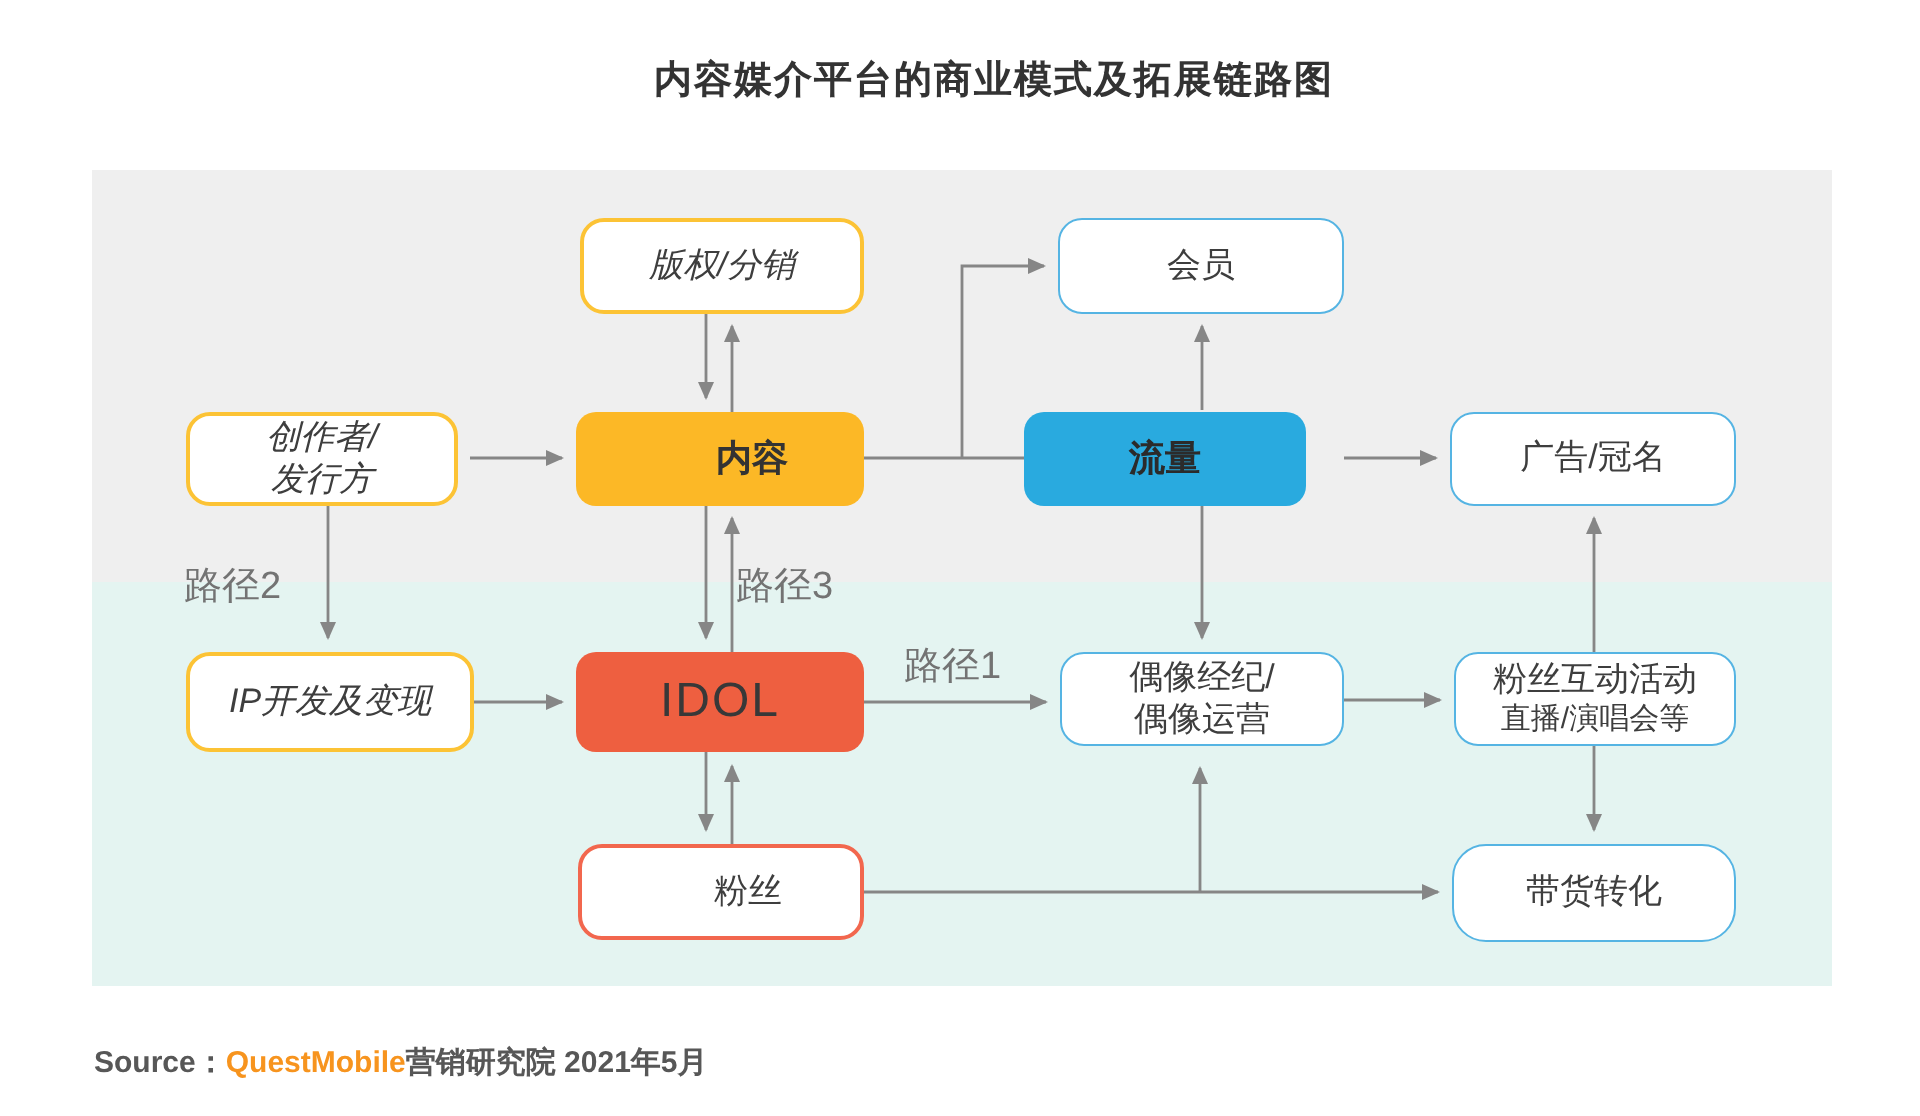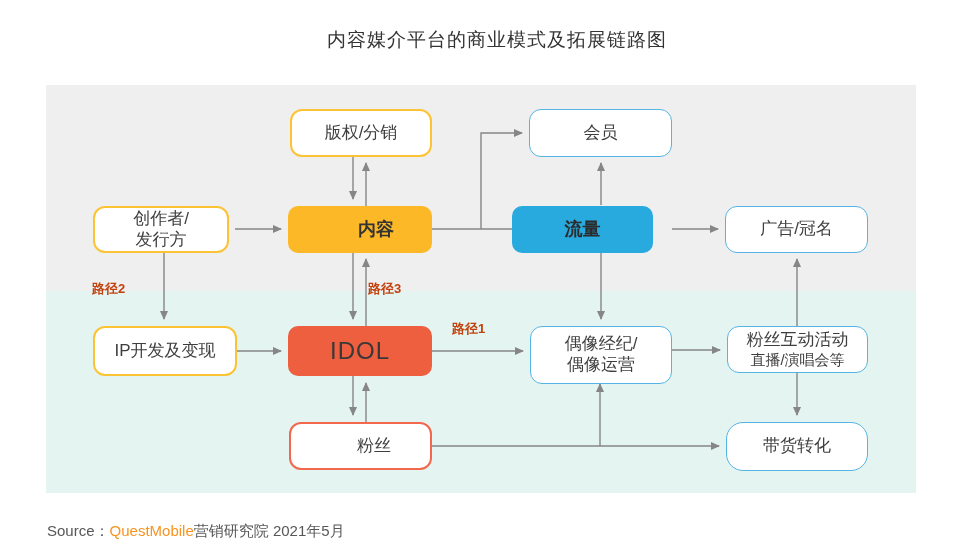--- a/index.html
+++ b/index.html
@@ -4,44 +4,44 @@
 <style>
   * { margin:0; padding:0; box-sizing:border-box; }
   html,body { background:#ffffff; }
   body { font-family:"Liberation Sans","DejaVu Sans",sans-serif; }
   #stage {
     position:relative; width:960px; height:558px; background:#ffffff;
     overflow:hidden;
   }
   .title {
     position:absolute; top:27px; left:0; width:960px; text-align:center;
-    font-size:19px; font-weight:normal; color:#333333; letter-spacing:1px;padding-left:34px;
+    font-size:19px; font-weight:bold; color:#333333; letter-spacing:1px;padding-left:34px;
   }
   .band { position:absolute; left:46px; width:870px; }
   .band.gray { top:85px; height:206px; background:#efefef; }
   .band.teal { top:291px; height:202px; background:#e4f4f1; }
   svg.wires { position:absolute; left:0; top:0; width:960px; height:558px; pointer-events:none; }
   .box {
     position:absolute; display:flex; flex-direction:column;
     align-items:center; justify-content:center;
     text-align:center; font-size:17px; color:#3e3e3e; line-height:1.22;
     background:#ffffff; border-radius:12px;
   }
-  .yellow-outline { border:2px solid #fcc335; }
+  .yellow-outline { border:2px solid #fcc335;font-style:italic; }
   .blue-outline   { border:1.5px solid #55b4e3;text-align:center; }
   .red-outline    { border:2px solid #f2674e;padding-left:27px; }
   .yellow-fill { background:#fcb826; border:none; font-weight:bold; font-size:18px; color:#333; border-radius:10px;padding-left:32px; }
   .blue-fill   { background:#29aadf; border:none; font-weight:bold; font-size:18px; color:#2b2b2b; border-radius:10px; }
   .red-fill    { background:#ee5f40; border:none; font-size:24px; color:#383838; border-radius:10px; letter-spacing:1px; }
   .sub-line { font-size:15px; }
   .path-label {
-    position:absolute; font-size:13px; font-weight:bold; color:#c2410c;
+    position:absolute; font-size:19px; font-weight:normal; color:#737373;
   }
   .source {
-    position:absolute; left:47px; top:522px; font-size:15px; color:#575757;
+    position:absolute; left:47px; top:522px; font-size:15px; color:#575757;font-weight:bold;
   }
   .source .brand { color:#f7941e; }
 </style>
 </head>
 <body>
 
 <div id="stage">
 
   <div class="title">内容媒介平台的商业模式及拓展链路图</div>
 
@@ -119,21 +119,21 @@
   <div class="path-label" style="left:92px; top:280px;">路径2</div>
   <div class="path-label" style="left:368px; top:280px;">路径3</div>
   <div class="path-label" style="left:452px; top:320px;">路径1</div>
 
   <div class="box yellow-outline" style="left:93px; top:326px; width:144px; height:50px;">
     <span>IP开发及变现</span>
   </div>
   <div class="box red-fill" style="left:288px; top:326px; width:144px; height:50px;">
     <span>IDOL</span>
   </div>
-  <div class="box blue-outline" style="left:530px; top:326px; width:142px; height:58px;">
+  <div class="box blue-outline" style="left:530px; top:326px; width:142px; height:47px;">
     <span>偶像经纪/</span>
     <span>偶像运营</span>
   </div>
   <div class="box blue-outline" style="left:727px; top:326px; width:141px; height:47px;">
     <span>粉丝互动活动</span>
     <span class="sub-line">直播/演唱会等</span>
   </div>
 
   <div class="box red-outline" style="left:289px; top:422px; width:143px; height:48px;">
     <span>粉丝</span>

